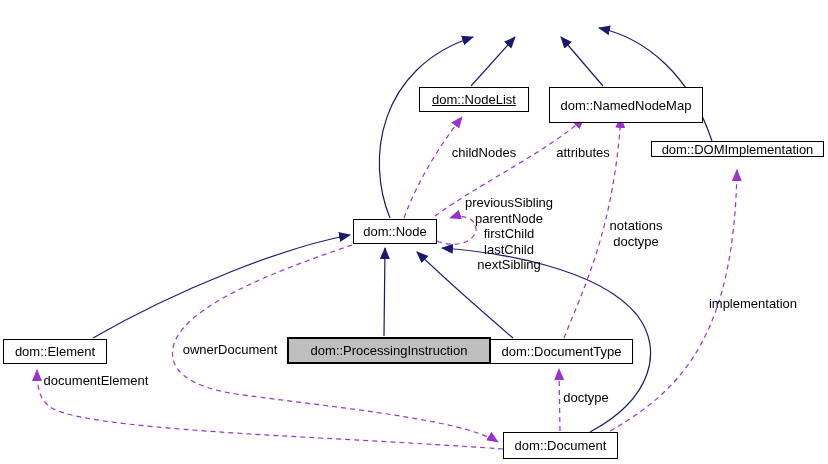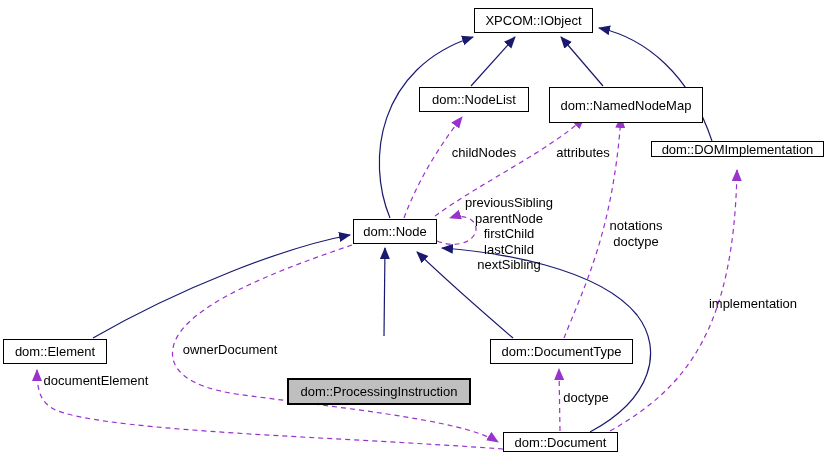--- a/index.html
+++ b/index.html
@@ -72,45 +72,42 @@
     <path class="usage" d="M 404,218 C 418,180 440,145 462,117" marker-end="url(#arrow-purple)"></path>
     <path class="usage" d="M 435,216 C 482,182 550,150 584,118" marker-end="url(#arrow-purple)"></path>
     <path class="usage" d="M 437,241 C 460,250 477,239 476,228 C 475,218 462,214 450,218" marker-end="url(#arrow-purple)"></path>
     <path class="usage" d="M 564,338 C 585,285 613,230 621,117" marker-end="url(#arrow-purple)"></path>
     <path class="usage" d="M 610,431 C 686,388 734,330 737,170" marker-end="url(#arrow-purple)"></path>
     <path class="usage" d="M 560,431 L 559,369" marker-end="url(#arrow-purple)"></path>
     <path class="usage" d="M 503,449 C 340,437 115,432 58,411 C 40,404 37,390 37,370" marker-end="url(#arrow-purple)"></path>
     <path class="usage" d="M 352,245 C 272,272 186,306 174,344 C 166,370 190,387 236,394 C 330,407 462,419 498,442" marker-end="url(#arrow-purple)"></path>
   </svg>
 
-  <div class="node" style="left:474px; top:8px; width:119px; height:25px;">
-    <span>XPCOM::IObject</span>
-  </div>
-  <div class="node" style="left:419px; top:87px; width:110px; height:25px;">
+  <div class="node" style="left:419px; top:87px; width:110px; height:25px;text-decoration:underline;">
     <span>dom::NodeList</span>
   </div>
   <div class="node" style="left:549px; top:87px; width:154px; height:36px;">
     <span>dom::NamedNodeMap</span>
   </div>
   <div class="node" style="left:651px; top:141px; width:173px; height:16px;">
     <span>dom::DOMImplementation</span>
   </div>
   <div class="node" style="left:353px; top:219px; width:84px; height:25px;">
     <span>dom::Node</span>
   </div>
   <div class="node" style="left:3px; top:339px; width:104px; height:25px;">
     <span>dom::Element</span>
   </div>
-  <div class="node current" style="left:287px; top:337px; width:184px; height:27px;margin-top:41px;">
+  <div class="node current" style="left:287px; top:337px; width:204px; height:27px;">
     <span>dom::ProcessingInstruction</span>
   </div>
   <div class="node" style="left:490px; top:339px; width:143px; height:25px;">
     <span>dom::DocumentType</span>
   </div>
-  <div class="node" style="left:503px; top:432px; width:115px; height:20px;">
+  <div class="node" style="left:503px; top:432px; width:115px; height:27px;">
     <span>dom::Document</span>
   </div>
 
   <div class="edge-label" style="left:484px; top:152px;">childNodes</div>
   <div class="edge-label" style="left:583px; top:152px;">attributes</div>
 
   <div class="edge-label" style="left:509px; top:234px;">
     <span class="line">previousSibling</span>
     <span class="line">parentNode</span>
     <span class="line">firstChild</span>

